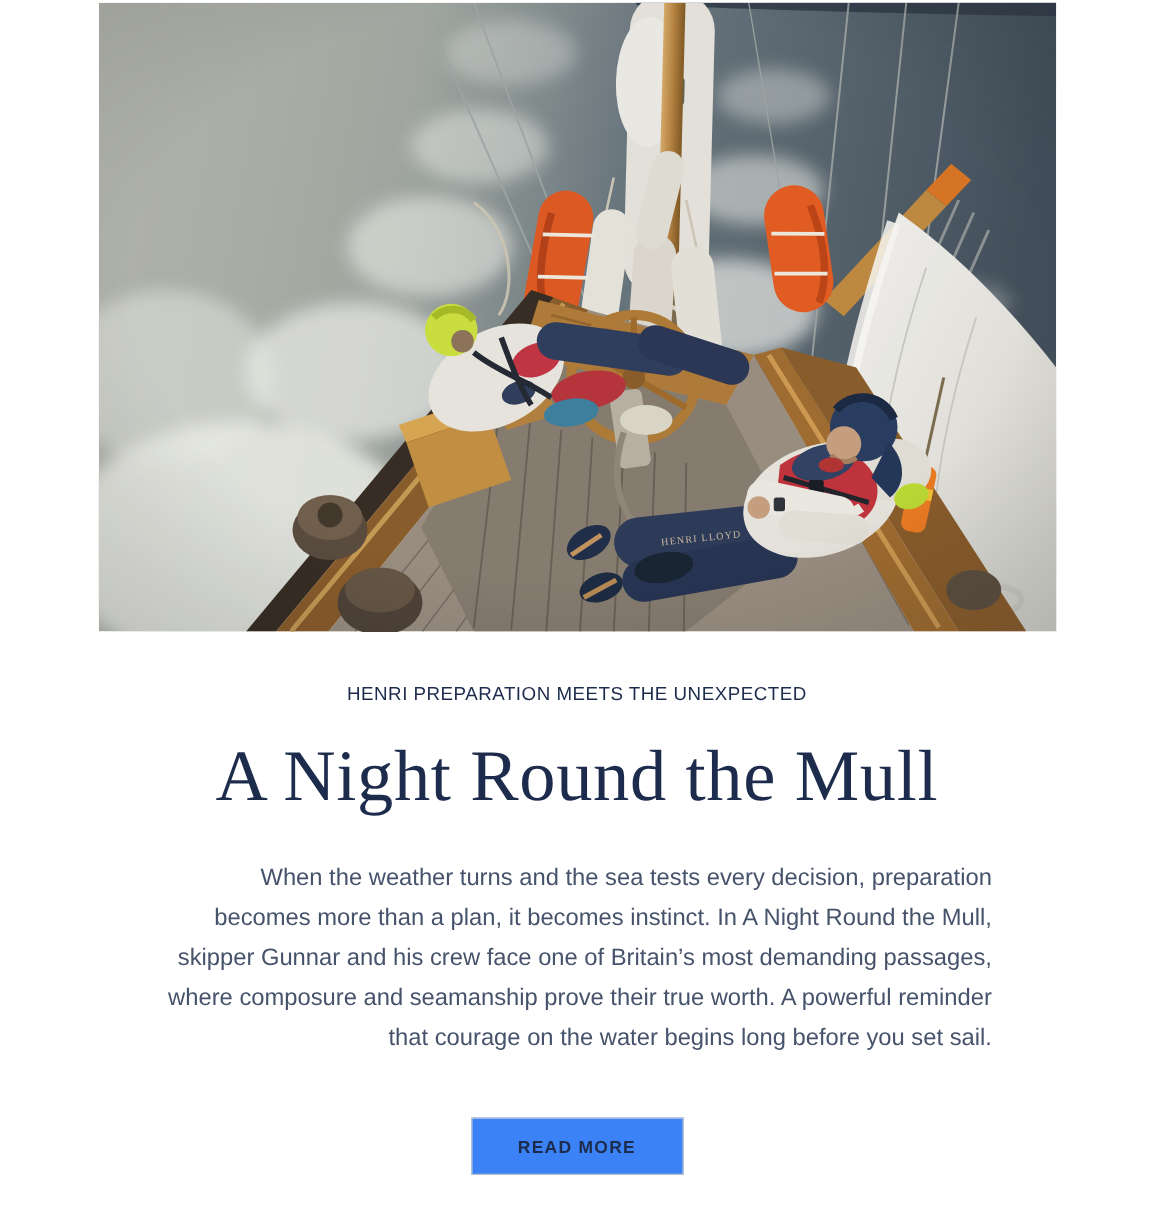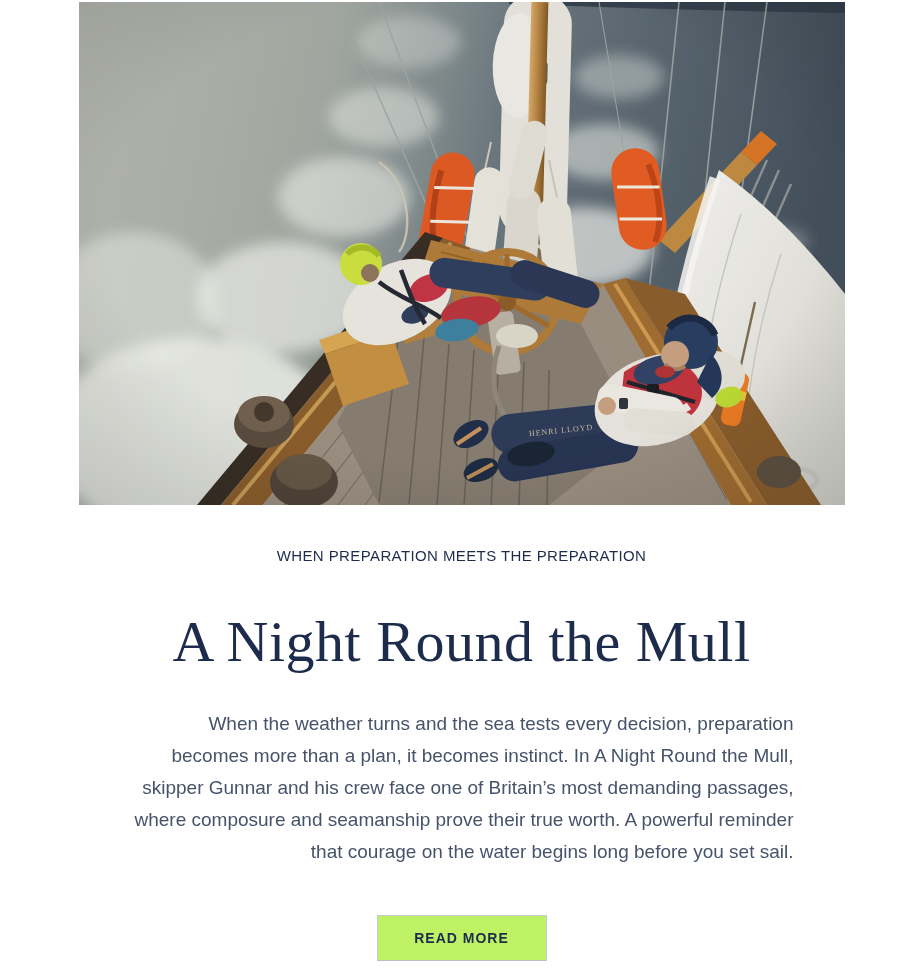--- a/index.html
+++ b/index.html
@@ -20,32 +20,32 @@
   .hero svg{display:block;width:766px;height:503px;}
   .content{width:766px;margin:0 auto;text-align:center;padding:42px 0 40px;}
   .eyebrow{
     font-size:15px;font-weight:500;letter-spacing:.4px;
     color:var(--accent-navy);
   }
   h1.title{
     font-family:"Liberation Serif","DejaVu Serif",serif;
     font-weight:500;font-size:58px;line-height:1.12;
     color:var(--accent-navy);
-    margin-top:46px;letter-spacing:.5px;
+    margin-top:25px;letter-spacing:.5px;
   }
   p.body-copy{
     max-width:664px;margin:33px auto 0;
     font-size:19px;line-height:32px;
     color:var(--body-text);
     text-align:right;
   }
   .cta{
     display:inline-block;margin-top:47px;
     padding:14px 20px;min-width:170px;
-    background:#bef264;border:1px solid var(--button-border);
+    background:#3b82f6;border:1px solid var(--button-border);
     border-bottom-color:#b8bfc9;
     font-size:14px;font-weight:700;letter-spacing:1px;
     color:var(--accent-navy);text-decoration:none;cursor:pointer;
   }
 </style>
 </head>
 <body>
 
 <div class="email">
 
@@ -258,19 +258,19 @@
         <circle cx="528" cy="404" r="9" fill="#c9a080"></circle>
         <rect x="540" y="396" width="9" height="11" rx="2" fill="#2a2f38"></rect>
       </g>
 
       <rect x="0" y="0" width="766" height="503" fill="#8a8f92" opacity="0.05"></rect>
       <rect x="0" y="0" width="766" height="503" fill="url(#vignette)"></rect>
     </svg>
   </figure>
 
   <section class="content">
-    <p class="eyebrow">WHEN PREPARATION MEETS THE PREPARATION</p>
+    <p class="eyebrow">HENRI PREPARATION MEETS THE UNEXPECTED</p>
     <h1 class="title">A Night Round the Mull</h1>
     <p class="body-copy">When the weather turns and the sea tests every decision, preparation becomes more than a plan, it becomes instinct. In A Night Round the Mull, skipper Gunnar and his crew face one of Britain’s most demanding passages, where composure and seamanship prove their true worth. A powerful reminder that courage on the water begins long before you set sail.</p>
     <a class="cta" href="#">READ MORE</a>
   </section>
 
 </div>
 
 </body></html>

